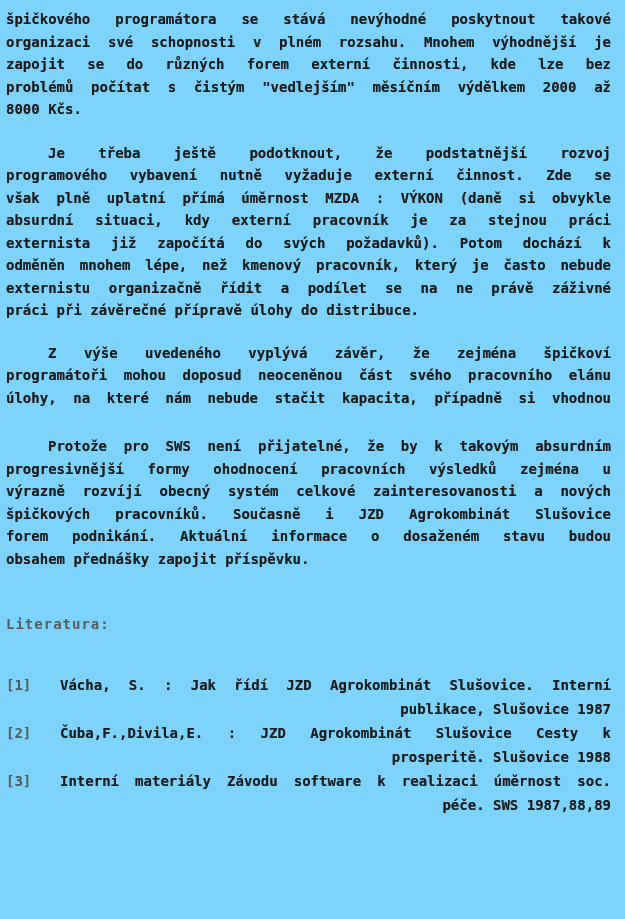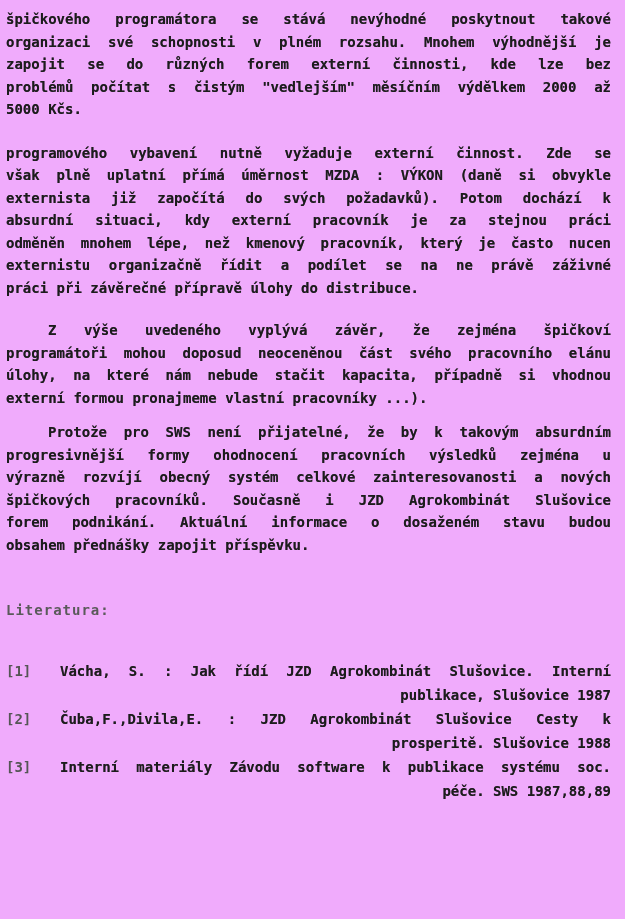--- a/index.html
+++ b/index.html
@@ -4,35 +4,35 @@
 <style>
   html, body {
     margin: 0;
     padding: 0;
     background: #f4f4f2;
   }
   .page {
     position: relative;
     width: 625px;
     height: 919px;
-    background: #f0abfc;
+    background: #7dd3fc;
     box-sizing: border-box;
     padding: 8px 14px 0 6px;
     font-family: "DejaVu Sans Mono", "Liberation Mono", monospace;
     font-size: 14px;
     font-weight: bold;
     line-height: 22.5px;
     color: #1c1c1c;
     overflow: hidden;
     text-shadow: 0 0 0.6px rgba(20,20,20,0.55);
   }
   .para { margin: 0; }
   .para-2 { margin-top: 21px; }
   .para-3 { margin-top: 20px; }
-  .para-4 { margin-top: 12px; }
+  .para-4 { margin-top: 26px; }
   .line {
     text-align: justify;
     text-align-last: justify;
     text-justify: inter-word;
     white-space: normal;
   }
   .line.end { text-align-last: left; }
   .line.ind { text-indent: 42px; }
   .lit-heading {
     margin-top: 43px;
@@ -64,38 +64,38 @@
 </head>
 <body>
 
 <div class="page">
 
   <div class="para para-1">
     <div class="line">špičkového programátora se stává nevýhodné poskytnout takové</div>
     <div class="line">organizaci své schopnosti v plném rozsahu. Mnohem výhodnější je</div>
     <div class="line">zapojit se do různých forem externí činnosti, kde lze bez</div>
     <div class="line">problémů počítat s čistým "vedlejším" měsíčním výdělkem 2000 až</div>
-    <div class="line end">5000 Kčs.</div>
+    <div class="line end">8000 Kčs.</div>
   </div>
 
   <div class="para para-2">
+    <div class="line ind">Je třeba ještě podotknout, že podstatnější rozvoj</div>
     <div class="line">programového vybavení nutně vyžaduje externí činnost. Zde se</div>
     <div class="line">však plně uplatní přímá úměrnost MZDA : VÝKON (daně si obvykle</div>
+    <div class="line">absurdní situaci, kdy externí pracovník je za stejnou práci</div>
     <div class="line">externista již započítá do svých požadavků). Potom dochází k</div>
-    <div class="line">absurdní situaci, kdy externí pracovník je za stejnou práci</div>
-    <div class="line">odměněn mnohem lépe, než kmenový pracovník, který je často nucen</div>
+    <div class="line">odměněn mnohem lépe, než kmenový pracovník, který je často nebude</div>
     <div class="line">externistu organizačně řídit a podílet se na ne právě záživné</div>
     <div class="line end">práci při závěrečné přípravě úlohy do distribuce.</div>
   </div>
 
   <div class="para para-3">
     <div class="line ind">Z výše uvedeného vyplývá závěr, že zejména špičkoví</div>
     <div class="line">programátoři mohou doposud neoceněnou část svého pracovního elánu</div>
     <div class="line">úlohy, na které nám nebude stačit kapacita, případně si vhodnou</div>
-    <div class="line end">externí formou pronajmeme vlastní pracovníky ...).</div>
   </div>
 
   <div class="para para-4">
     <div class="line ind">Protože pro SWS není přijatelné, že by k takovým absurdním</div>
     <div class="line">progresivnější formy ohodnocení pracovních výsledků zejména u</div>
     <div class="line">výrazně rozvíjí obecný systém celkové zainteresovanosti a nových</div>
     <div class="line">špičkových pracovníků. Současně i JZD Agrokombinát Slušovice</div>
     <div class="line">forem podnikání. Aktuální informace o dosaženém stavu budou</div>
     <div class="line end">obsahem přednášky zapojit příspěvku.</div>
   </div>
@@ -116,20 +116,20 @@
       <div class="ref-row">
         <span class="ref-label">[2]</span>
         <span class="ref-text">Čuba,F.,Divila,E. : JZD Agrokombinát Slušovice Cesty k</span>
       </div>
       <div class="ref-cont ref-cont-2">prosperitě. Slušovice 1988</div>
     </div>
 
     <div class="ref">
       <div class="ref-row">
         <span class="ref-label">[3]</span>
-        <span class="ref-text">Interní materiály Závodu software k publikace systému soc.</span>
+        <span class="ref-text">Interní materiály Závodu software k realizaci úměrnost soc.</span>
       </div>
       <div class="ref-cont ref-cont-3">péče. SWS 1987,88,89</div>
     </div>
 
   </div>
 
 </div>
 
 </body></html>

